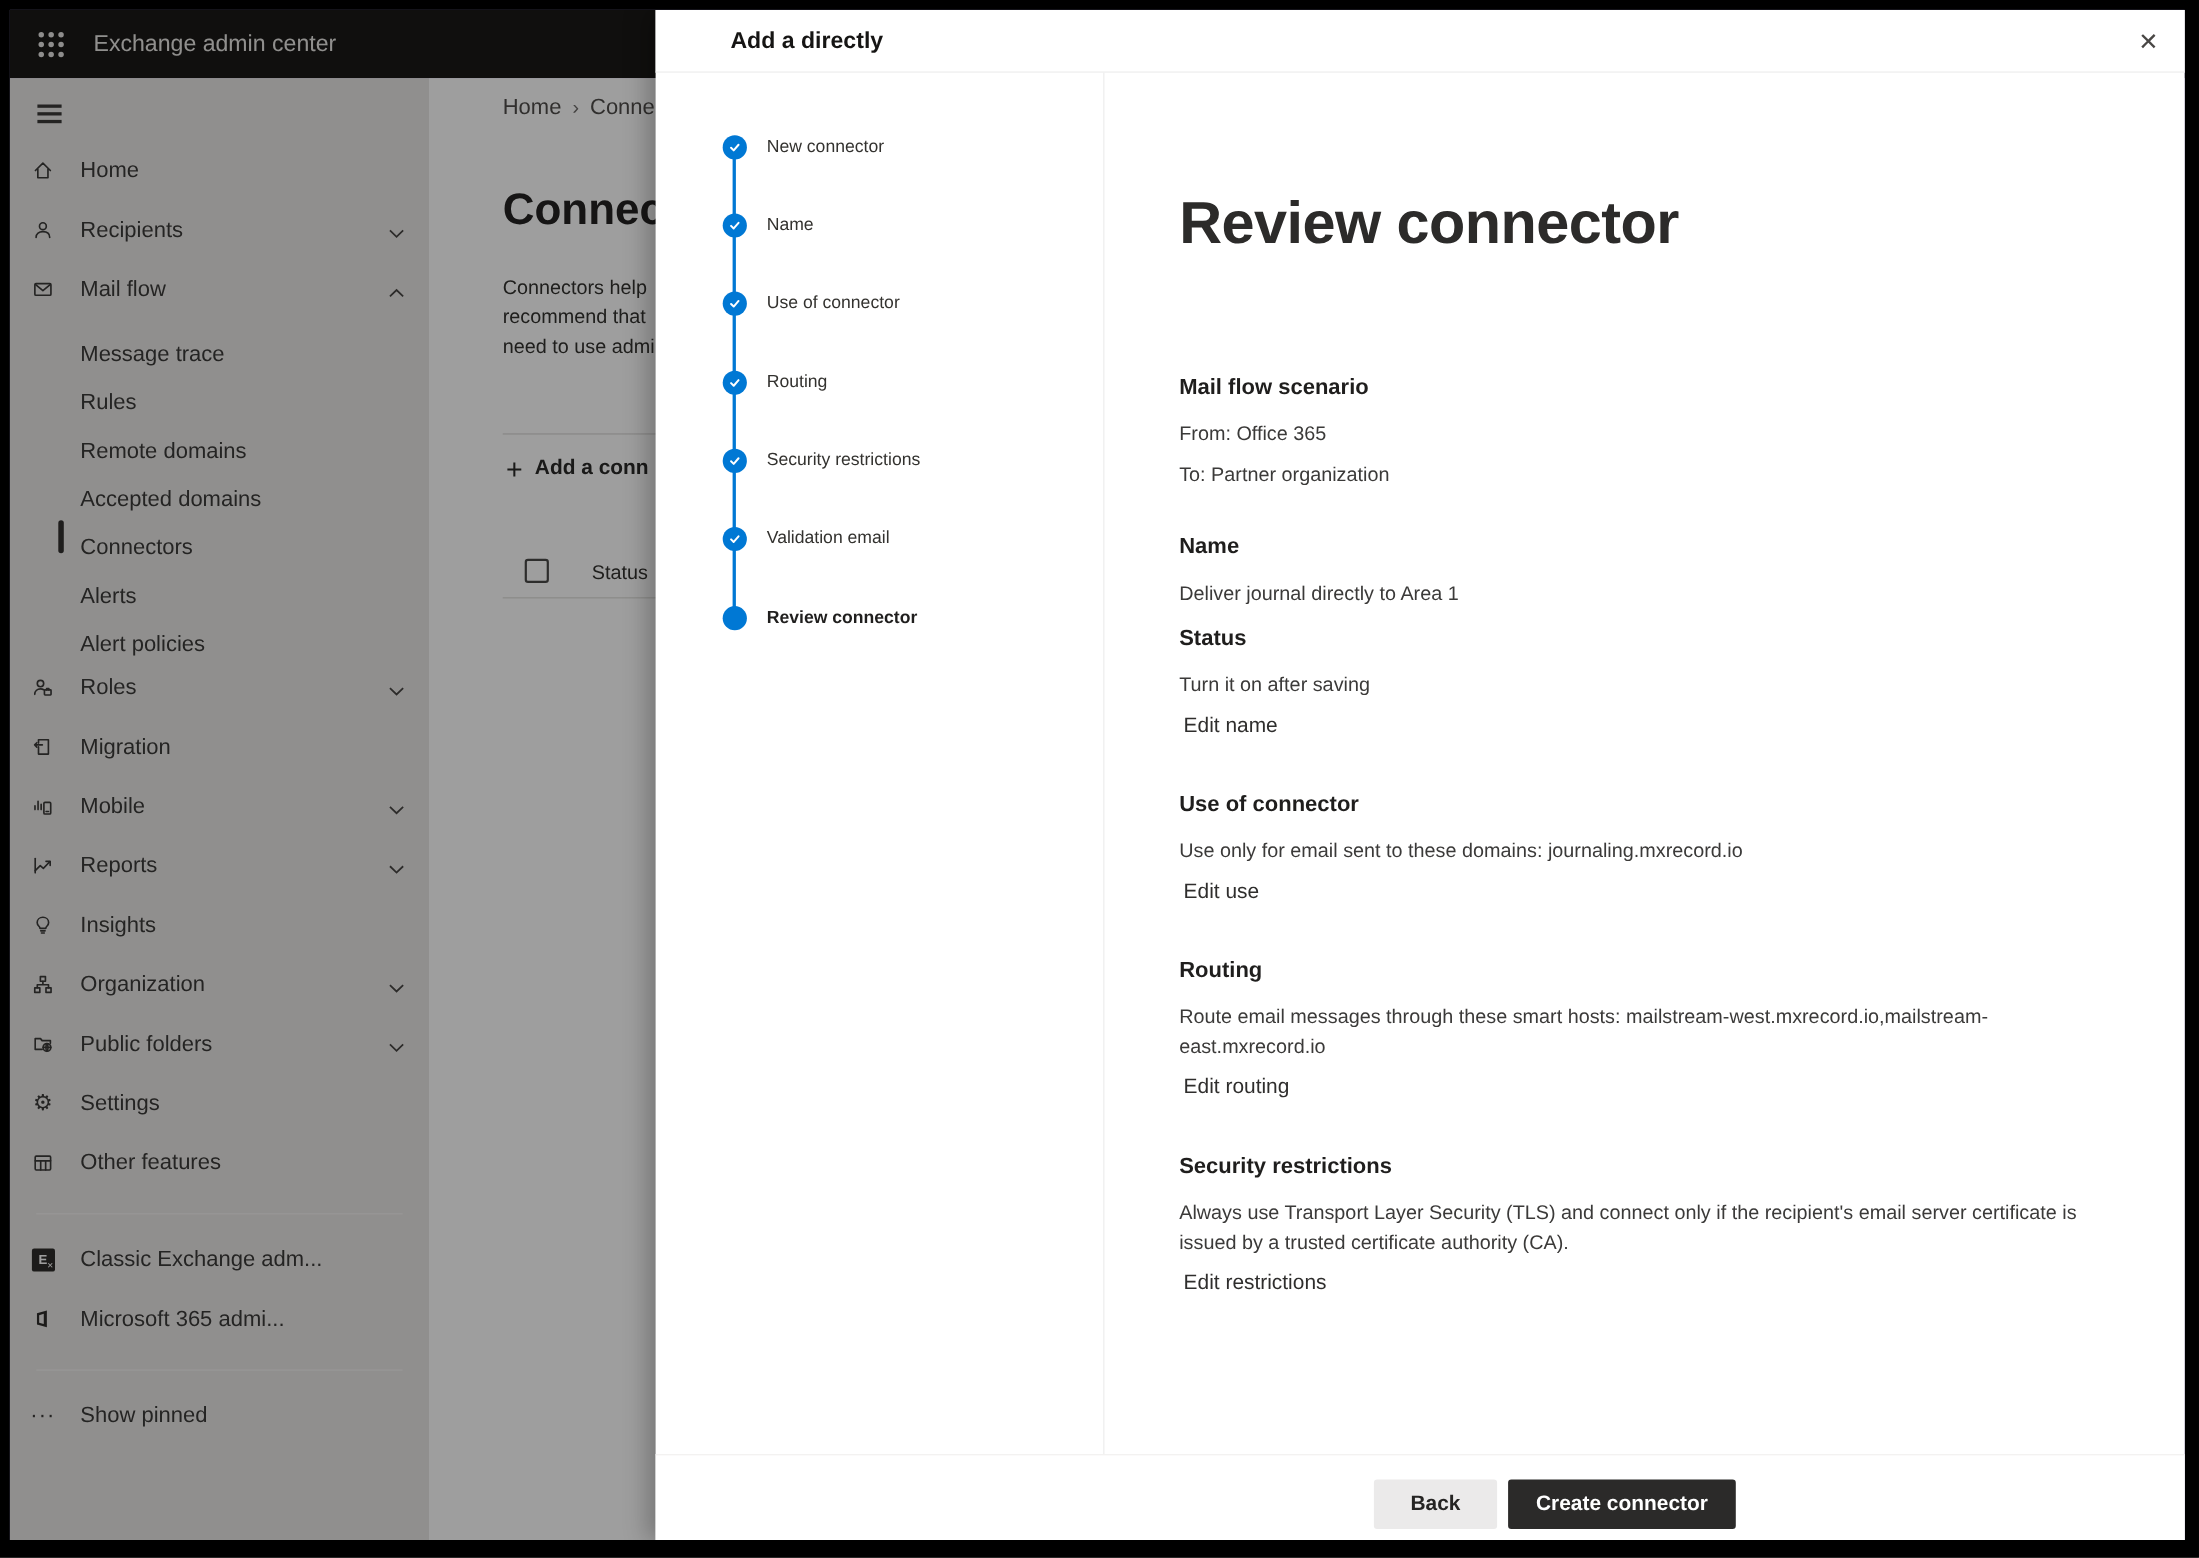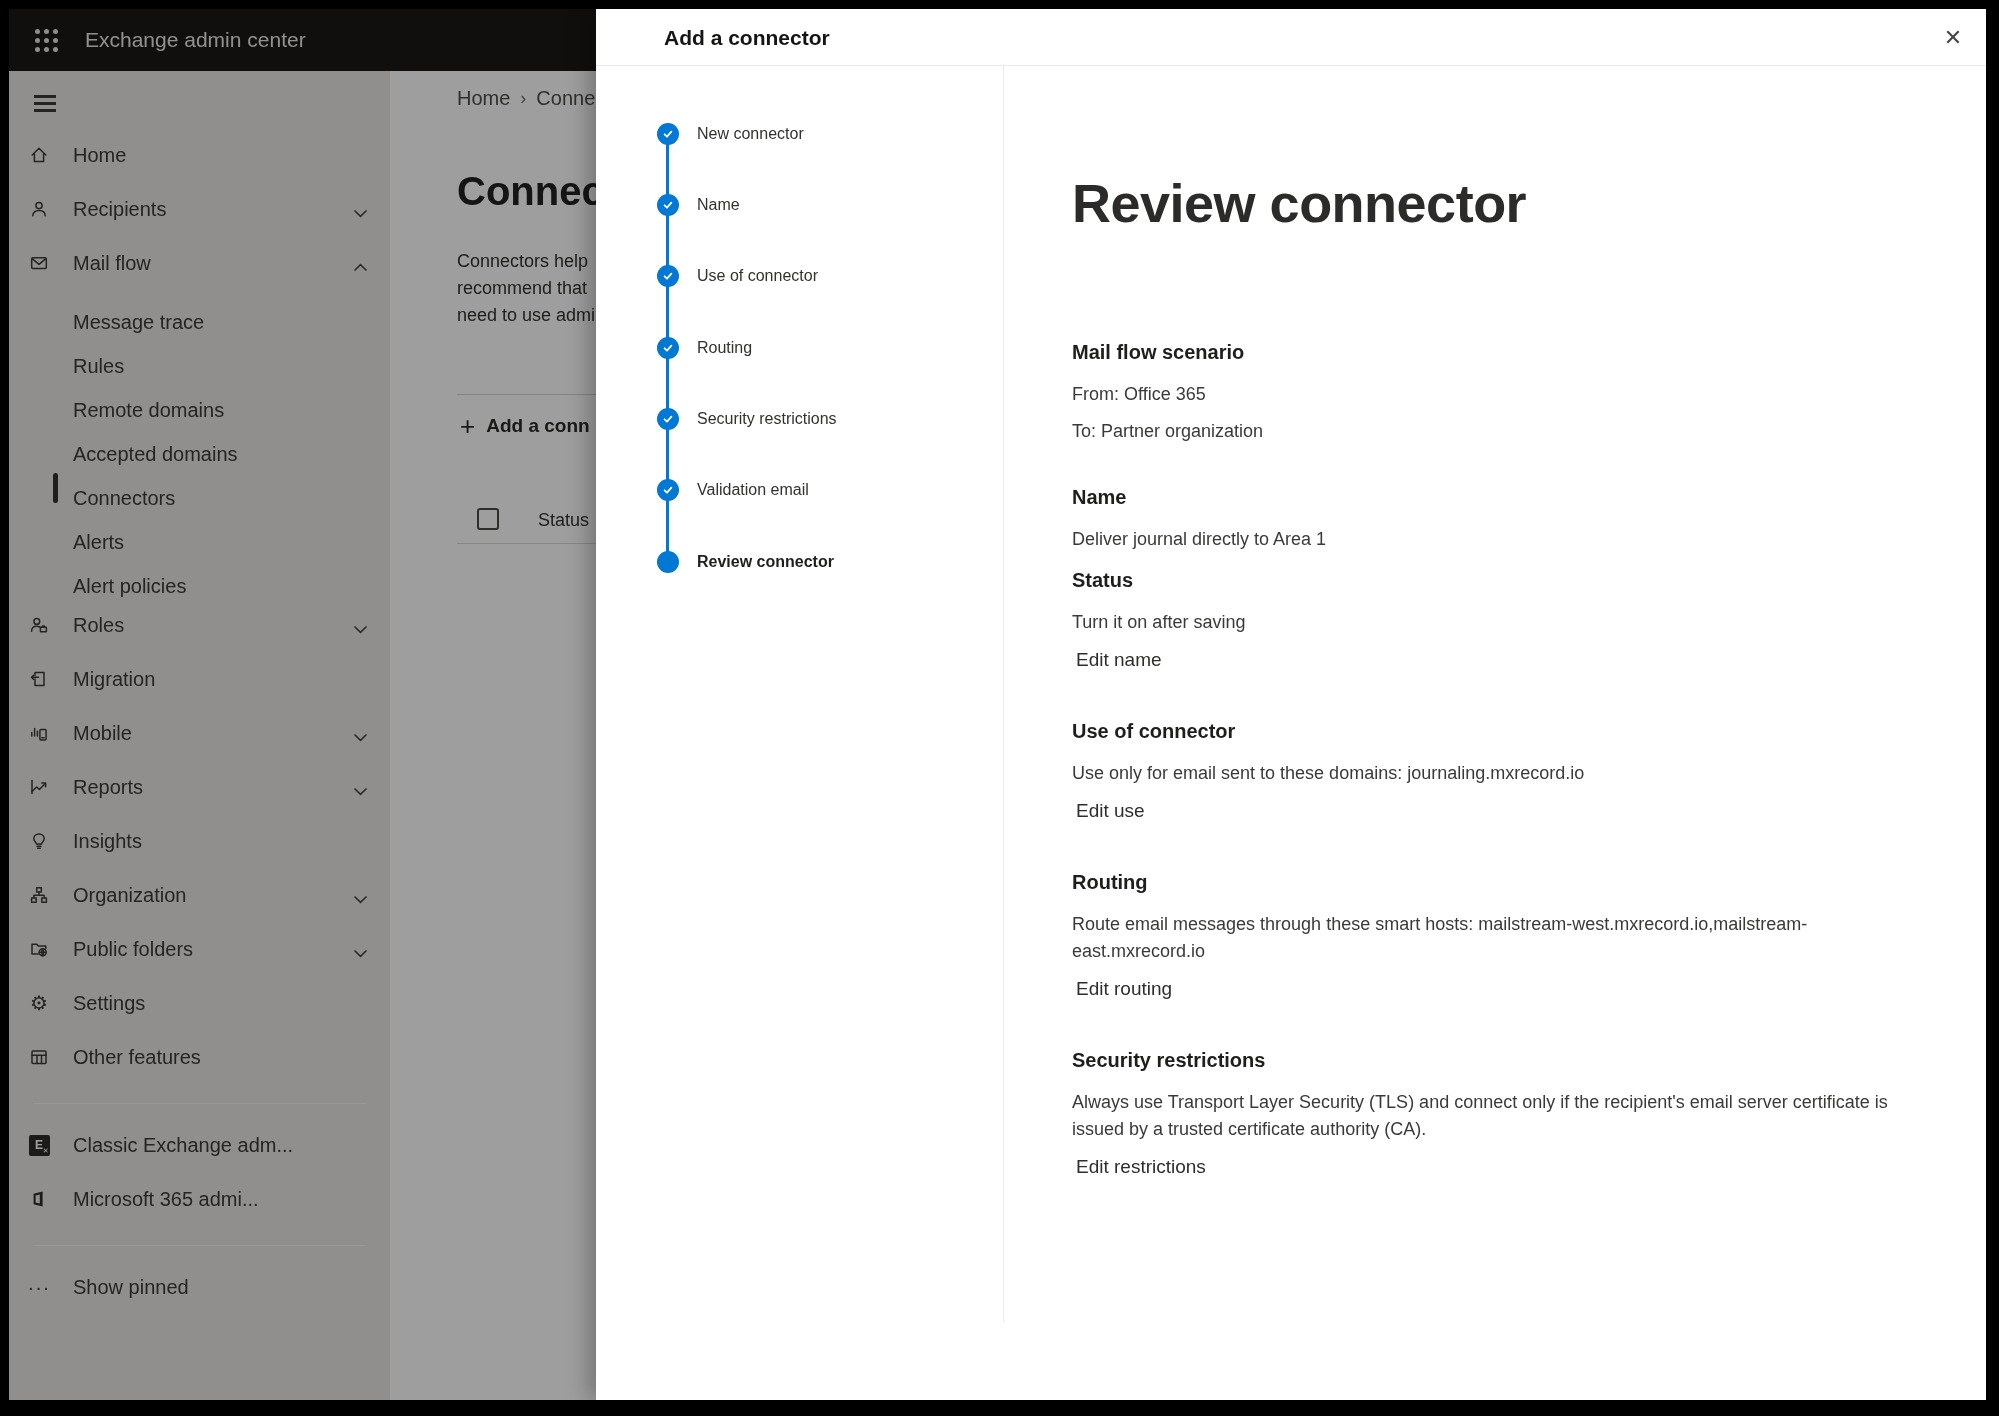--- a/index.html
+++ b/index.html
@@ -312,21 +312,21 @@
     </div>
     <div class="tbl-check"></div>
     <div class="tbl-status">Status</div>
     <div class="tbl-hr"></div>
   </div>
 
   <div class="dim"></div>
 
   <div class="modal">
     <div class="modal-header">
-      <div class="modal-title">Add a connector</div>
+      <div class="modal-title">Add a directly</div>
       <button class="modal-close">
         <span>✕</span>
       </button>
     </div>
 
     <div class="steps-pane">
       <div class="step-line"></div>
       <div class="step" style="top:57px">
         <span class="step-circle">
             <svg width="12" height="12" viewBox="0 0 12 12">
@@ -396,15 +396,19 @@
       <div class="rv-p mt15">Use only for email sent to these domains: journaling.mxrecord.io</div>
       <div class="rv-link mt10">Edit use</div>
       <div class="rv-h mt45">Routing</div>
       <div class="rv-p mt15">Route email messages through these smart hosts: mailstream-west.mxrecord.io,mailstream-east.mxrecord.io</div>
       <div class="rv-link mt10">Edit routing</div>
       <div class="rv-h mt45">Security restrictions</div>
       <div class="rv-p mt15">Always use Transport Layer Security (TLS) and connect only if the recipient's email server certificate is issued by a trusted certificate authority (CA).</div>
       <div class="rv-link mt10">Edit restrictions</div>
     </div>
 
+    <div class="modal-footer">
+      <button class="btn btn-back">Back</button>
+      <button class="btn btn-create">Create connector</button>
+    </div>
   </div>
 
 </div>
 
 </body></html>

